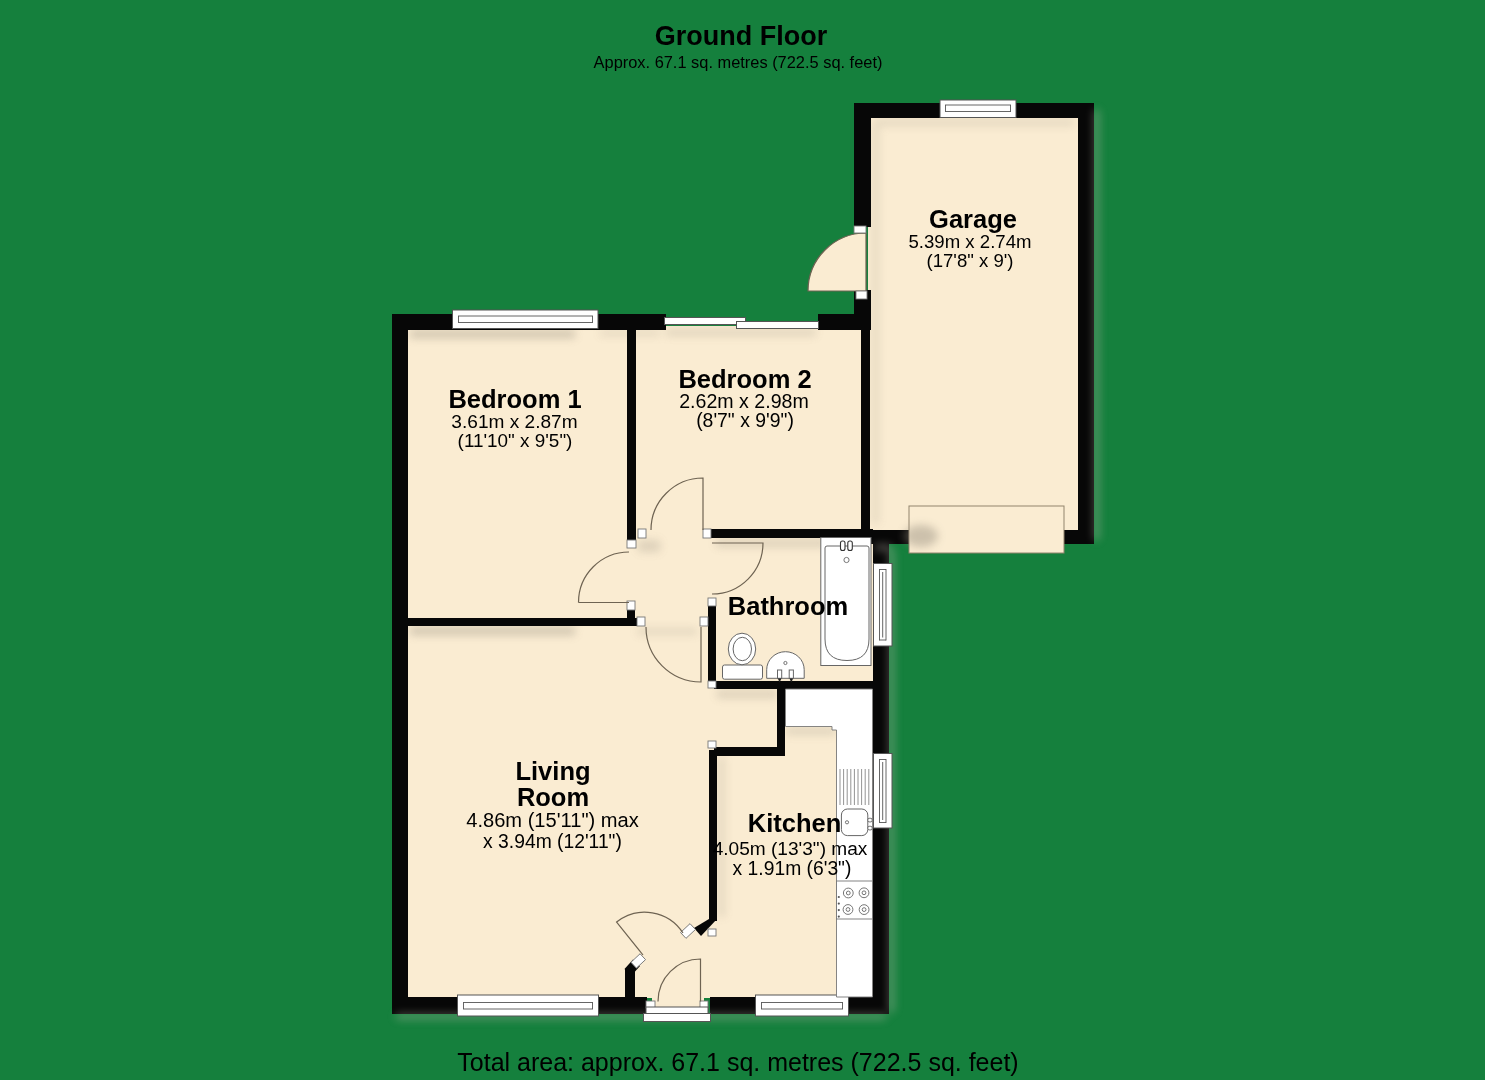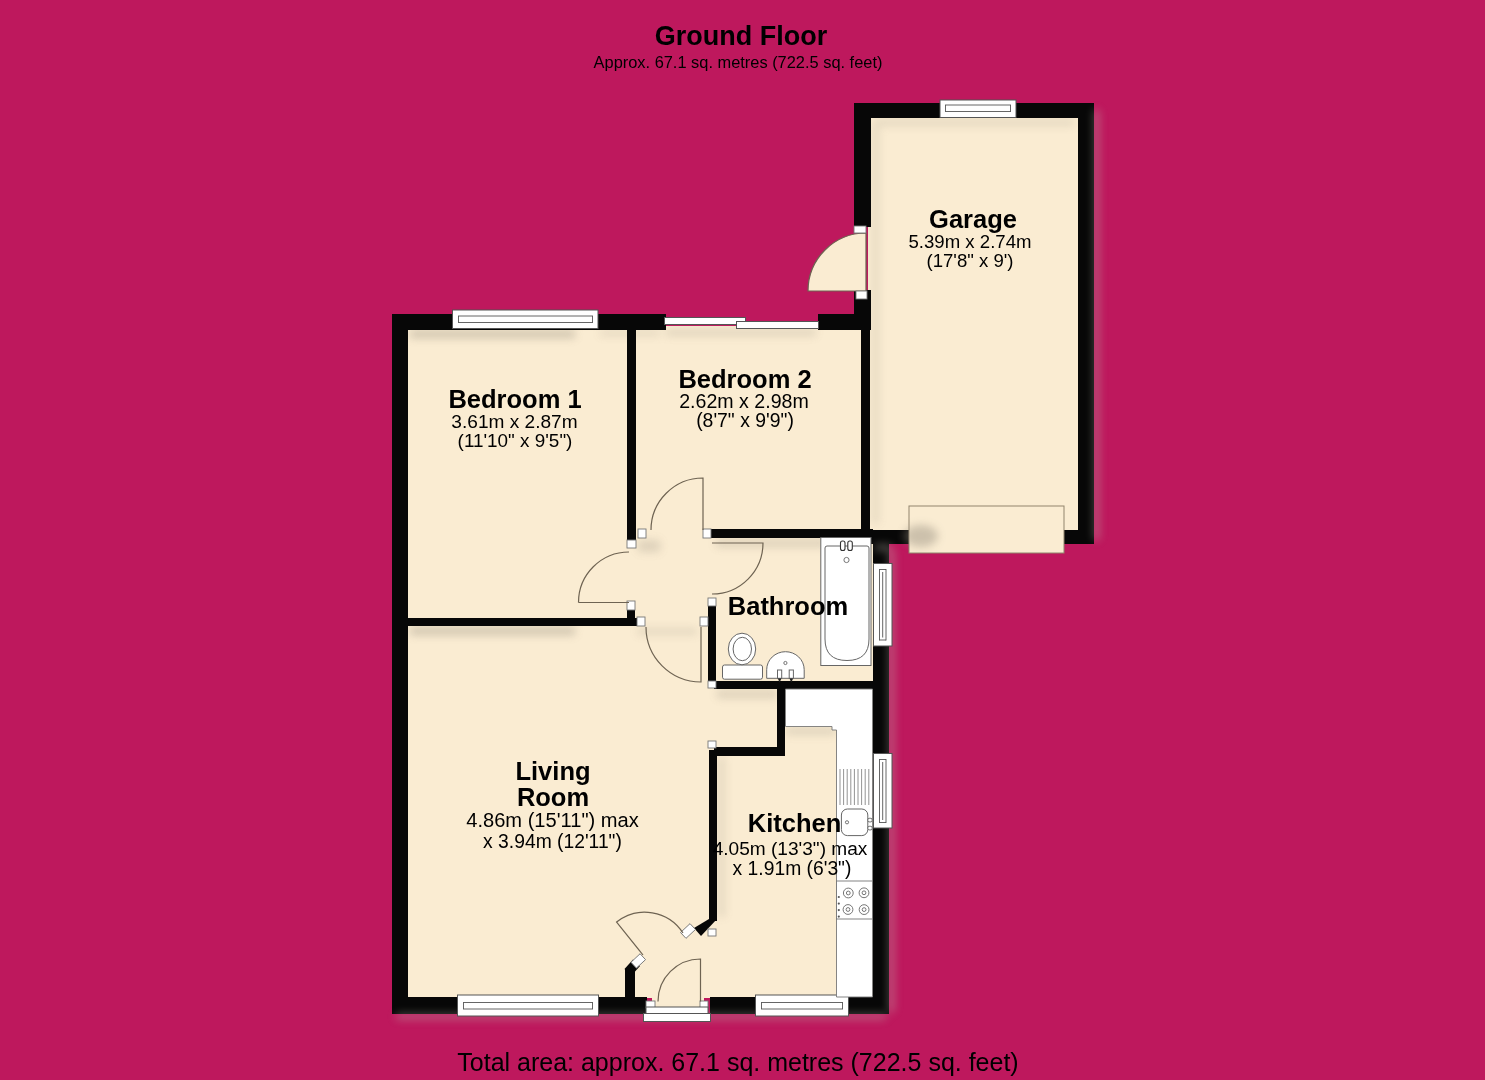--- a/index.html
+++ b/index.html
@@ -1,16 +1,16 @@
 <!DOCTYPE html>
 <html><head>
 <meta charset="utf-8">
 <style>
   html,body{margin:0;padding:0;background:#ffffff;}
-  .page{position:relative;width:1485px;height:1080px;background:#be185d;overflow:hidden;
+  .page{position:relative;width:1485px;height:1080px;background:#15803d;overflow:hidden;
         font-family:"Liberation Sans", sans-serif;}
   svg{position:absolute;left:0;top:0;}
   text{fill:#000000;}
   .rt{font-weight:bold;font-size:25.5px;}
   .dm{font-size:18.6px;}
 </style>
 </head>
 <body>
 <div class="page">
 <svg width="1485" height="1080" viewBox="0 0 1485 1080">

